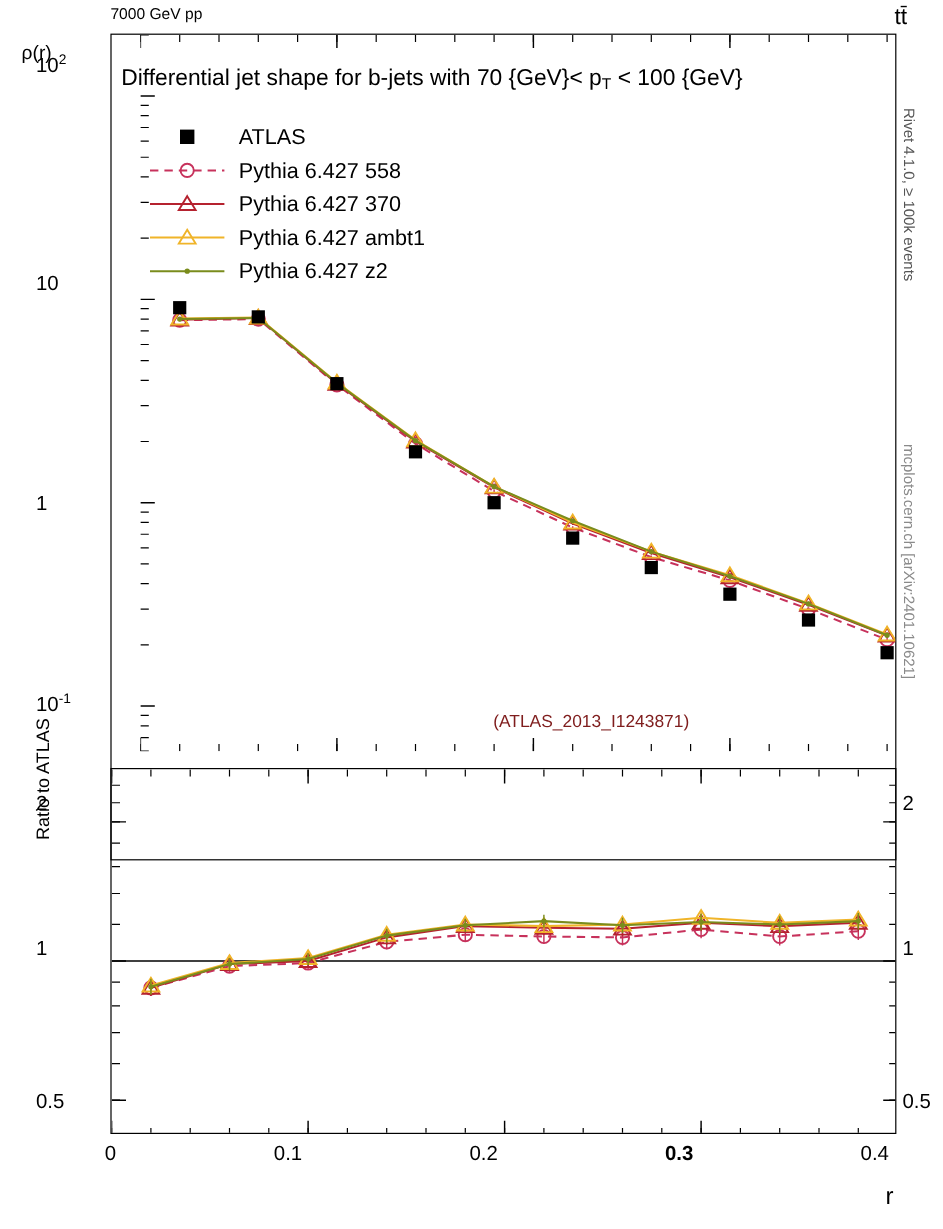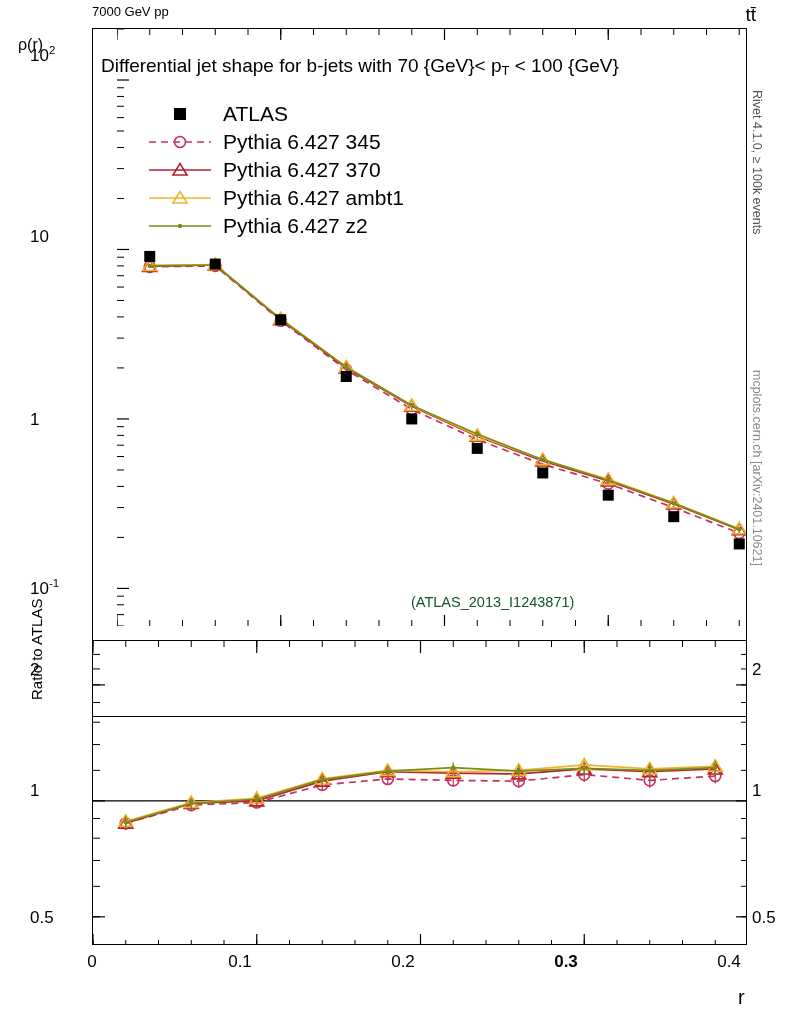--- a/index.html
+++ b/index.html
@@ -114,43 +114,43 @@
     left: 28px;
     top: 700px;
     font-size: 15px;
     transform-origin: left top;
     transform: rotate(-90deg);
     white-space: nowrap;
   }
   
   #legend {
     position: absolute;
-    left: 147px;
+    left: 123px;
     top: 100px;
-    font-size: 21px;
+    font-size: 18px;
   }
   .leg-row {
     height: 28px;
     display: flex;
     align-items: center;
   }
   .leg-mark {
     width: 66px;
     height: 22px;
     position: relative;
     margin-right: 10px;
     flex: none;
   }
   .leg-label { white-space: nowrap; }
   .watermark {
     position: absolute;
     left: 318px;
     top: 565px;
     font-size: 14.5px;
-    color: #14532d;
+    color: #7f1d1d;
   }
   svg { display: block; }
 </style>
 </head>
 <body>
 
 <div class="page">
 
   <div class="hdr-left">7000 GeV pp</div>
   <div class="hdr-right">tt̄</div>
@@ -420,21 +420,21 @@
         </div>
         <div class="leg-label">ATLAS</div>
       </div>
       <div class="leg-row">
         <div class="leg-mark">
           <svg width="66" height="22">
             <line x1="2" y1="11" x2="64" y2="11" stroke="#c7325c" stroke-width="1.7" stroke-dasharray="7,5"></line>
             <circle cx="33" cy="11" r="5.5" fill="none" stroke="#c7325c" stroke-width="1.6"></circle>
           </svg>
         </div>
-        <div class="leg-label">Pythia 6.427 345</div>
+        <div class="leg-label">Pythia 6.427 558</div>
       </div>
       <div class="leg-row">
         <div class="leg-mark">
           <svg width="66" height="22">
             <line x1="2" y1="11" x2="64" y2="11" stroke="#b5222f" stroke-width="1.7"></line>
             <polygon points="33,4.5 40,16 26,16" fill="none" stroke="#b5222f" stroke-width="1.6"></polygon>
           </svg>
         </div>
         <div class="leg-label">Pythia 6.427 370</div>
       </div>

